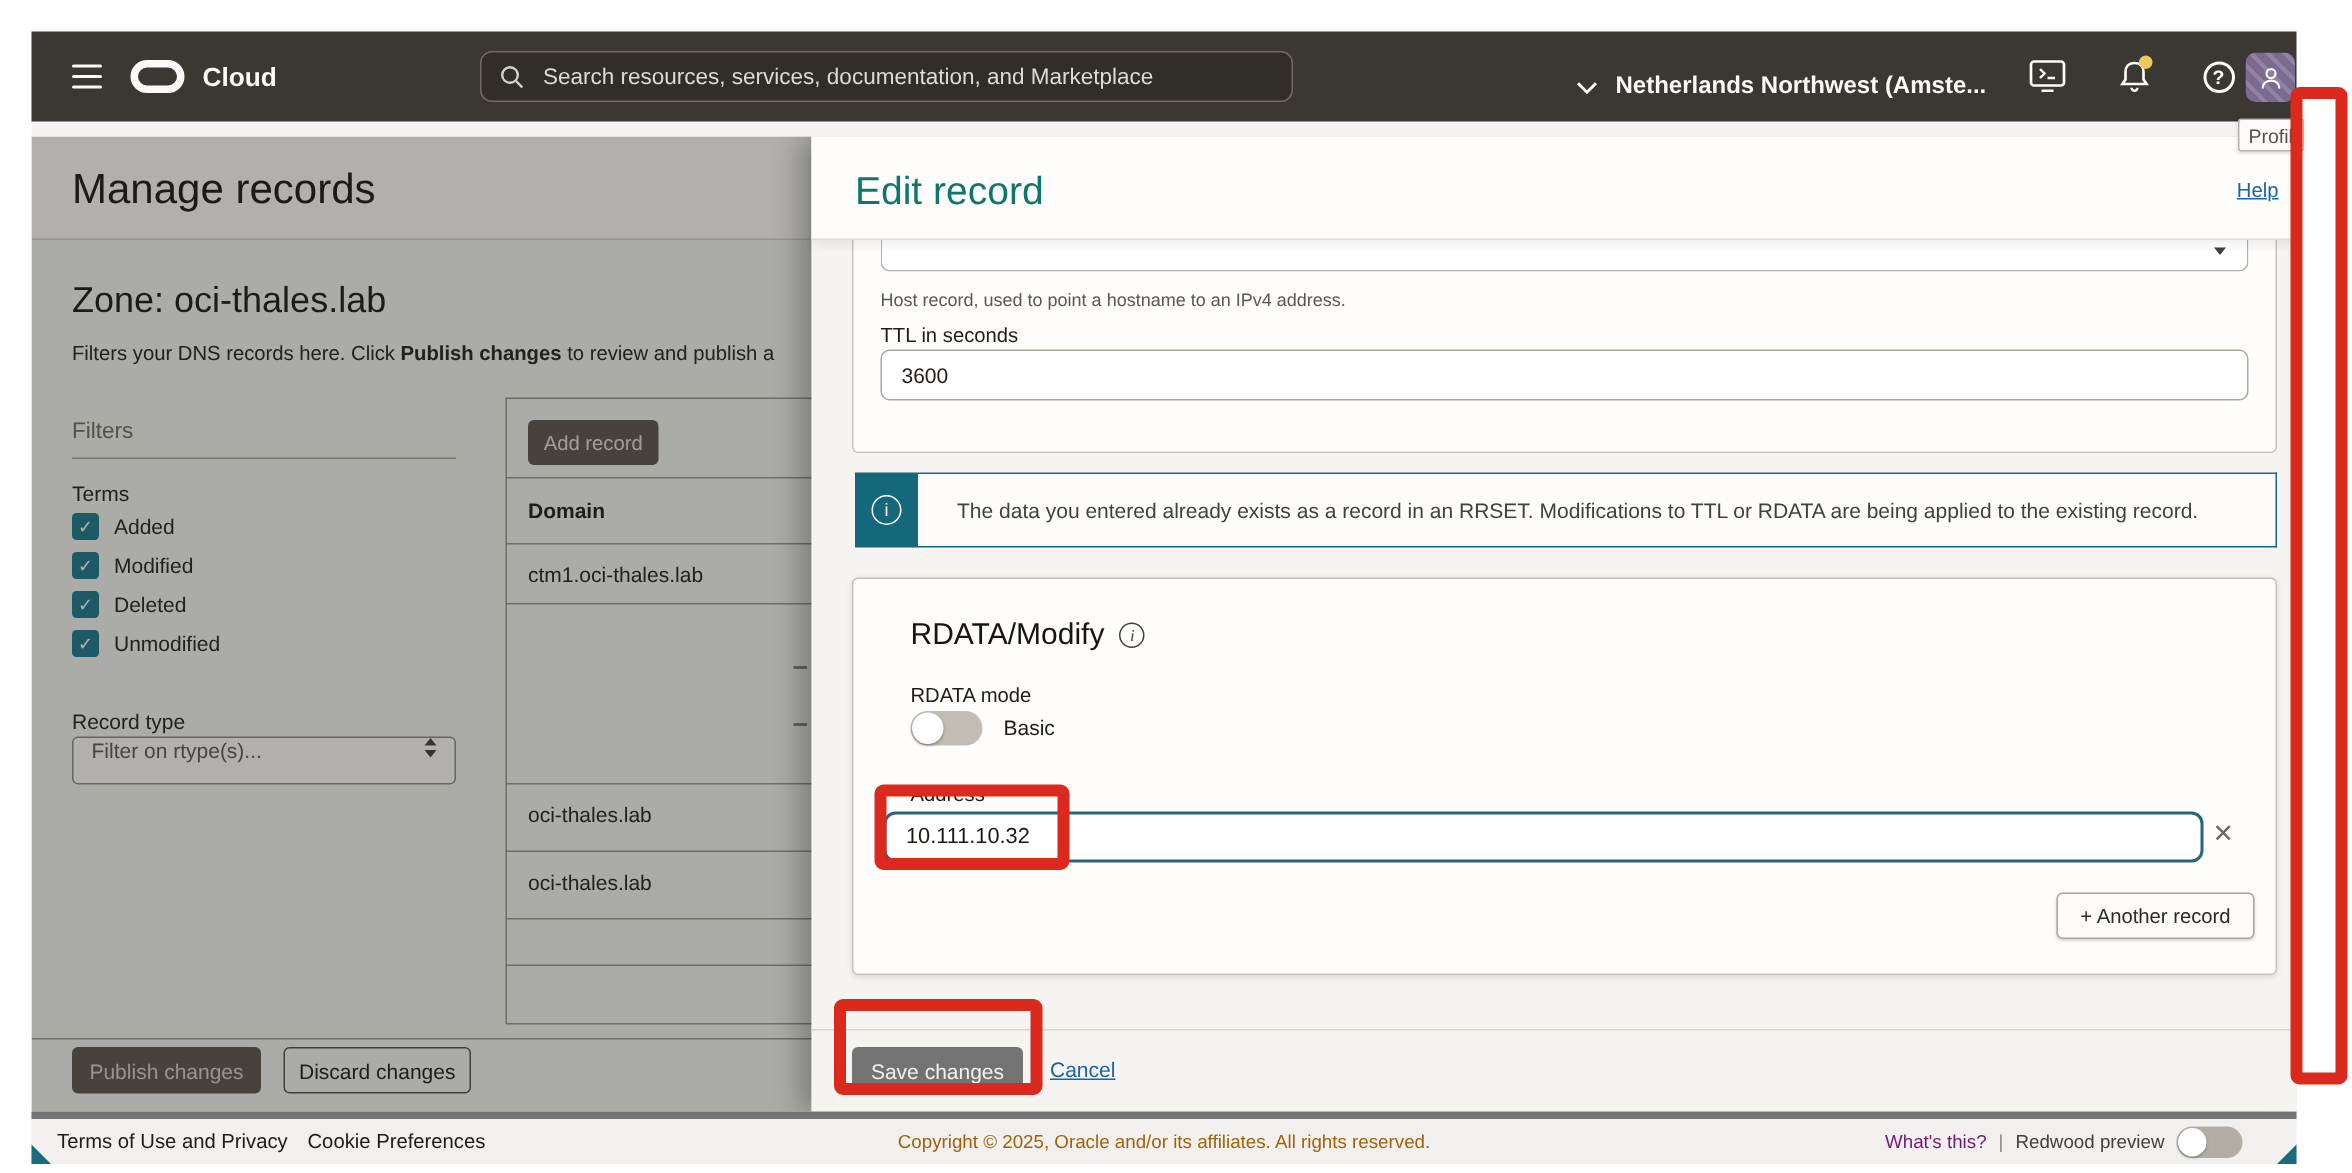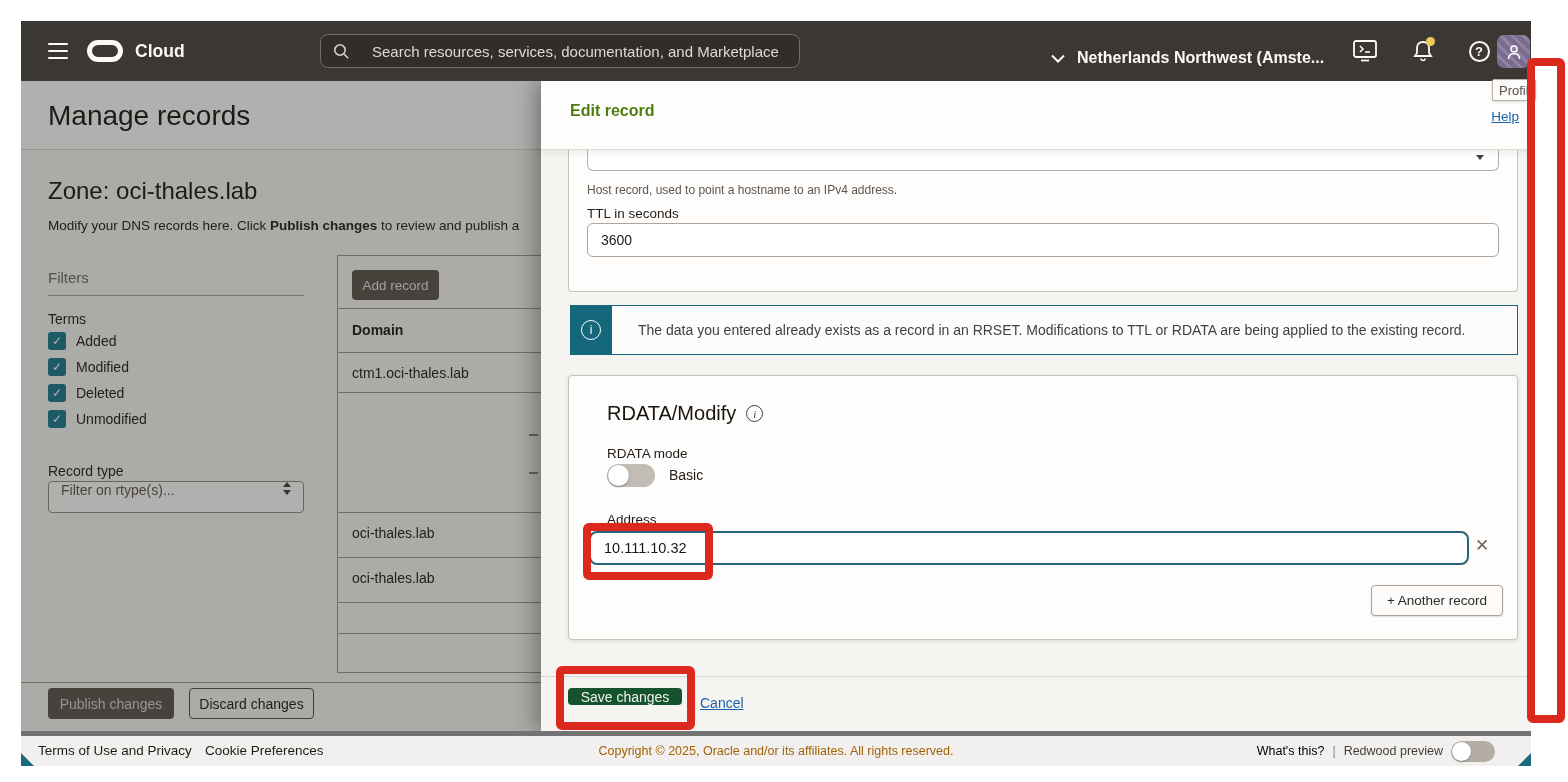--- a/index.html
+++ b/index.html
@@ -5,32 +5,32 @@
   html,body{margin:0;padding:0;}
   body{width:1568px;height:782px;background:#ffffff;font-family:"Liberation Sans",sans-serif;position:relative;overflow:hidden;}
   .app{position:absolute;left:21px;top:21px;width:1510px;height:741px;background:#f5f4f2;}
 
   
   .topbar{position:relative;height:60px;background:#3b3733;}
   .hamburger{position:absolute;left:27px;top:22px;width:20px;height:16px;display:flex;flex-direction:column;justify-content:space-between;cursor:pointer;}
   .hamburger span{display:block;height:2.4px;background:#fbfaf9;border-radius:1px;}
   .oracle-logo{position:absolute;left:66px;top:19px;width:36px;height:22px;border:5.5px solid #fbfaf9;border-radius:14px;box-sizing:border-box;}
   .brand{position:absolute;left:114px;top:0;height:60px;display:flex;align-items:center;color:#fbfaf9;font-size:17.5px;font-weight:bold;}
-  .searchbox{position:absolute;left:299px;top:13px;width:480px;height:34px;background:#312d29;border:1.5px solid #716b63;border-radius:8px;box-sizing:border-box;display:flex;align-items:center;padding:0 12px;gap:20px;}
+  .searchbox{position:absolute;left:299px;top:13px;width:542px;height:34px;background:#312d29;border:1.5px solid #716b63;border-radius:8px;box-sizing:border-box;display:flex;align-items:center;padding:0 12px;gap:10px;}
   .searchbox input{flex:1;background:transparent;border:none;outline:none;color:#dedbd7;font-size:15px;font-family:"Liberation Sans",sans-serif;}
   .searchbox input::placeholder{color:#dedbd7;opacity:1;}
   .region-group{position:absolute;left:1030px;top:0;height:74px;display:flex;align-items:center;gap:12px;color:#fbfaf9;}
   .region-label{font-size:16px;font-weight:bold;white-space:nowrap;}
   .tb-icon{position:absolute;top:0;height:60px;display:flex;align-items:center;justify-content:center;width:28px;color:#fbfaf9;}
   .help-circle{width:21px;height:21px;border:2px solid #fbfaf9;border-radius:50%;display:flex;align-items:center;justify-content:center;font-size:13px;font-weight:bold;color:#fbfaf9;box-sizing:border-box;}
   .bell-dot{position:absolute;right:2px;top:16px;width:9px;height:9px;border-radius:50%;background:#edc95c;}
   .avatar{position:absolute;left:1476px;top:14px;width:33px;height:33px;border-radius:7px;background:#7b6b90;background-image:repeating-linear-gradient(45deg,rgba(255,255,255,0.16) 0 3px,rgba(255,255,255,0) 3px 8px);display:flex;align-items:center;justify-content:center;cursor:pointer;}
 
   
-  .main{position:relative;height:650px;background:#f5f4f2;overflow:hidden;}
+  .main{position:relative;height:650px;background:#f5f4f2;overflow:hidden;margin-top:10px;}
   .page-header{position:absolute;left:0;top:0;width:100%;height:69px;background:#fdfcfb;border-bottom:1px solid #d8d4cf;box-sizing:border-box;}
   .page-title{position:absolute;left:27px;top:19px;font-size:28px;color:#1d1a17;}
   .zone-title{position:absolute;left:27px;top:96px;font-size:24px;color:#1d1a17;}
   .zone-desc{position:absolute;left:27px;top:137px;width:495px;font-size:13.5px;color:#26231f;white-space:nowrap;overflow:hidden;}
   .filters-title{position:absolute;left:27px;top:188px;font-size:15px;color:#716b64;}
   .filters-divider{position:absolute;left:27px;top:214px;width:256px;height:1px;background:#a8a29b;}
   .state-label{position:absolute;left:27px;top:230px;font-size:14px;color:#26231f;}
   .chk-row{position:absolute;left:27px;display:flex;align-items:center;gap:10px;font-size:14px;color:#26231f;cursor:pointer;}
   .chk{width:18px;height:18px;border-radius:3px;background:#1f7a8c;color:#fff;font-size:12px;display:flex;align-items:center;justify-content:center;}
   .rtype-label{position:absolute;left:27px;top:382px;font-size:14px;color:#26231f;}
@@ -47,21 +47,21 @@
   .dash{position:absolute;width:9px;height:2px;background:#8f8982;}
   .actions-divider{position:absolute;left:0;top:601px;width:560px;height:1px;background:#9d978f;}
   .publish-btn{position:absolute;left:27px;top:607px;width:126px;height:31px;background:#5e564f;border:none;border-radius:4px;color:#d6d1cb;font-size:14px;font-family:"Liberation Sans",sans-serif;cursor:pointer;}
   .discard-btn{position:absolute;left:168px;top:607px;width:125px;height:31px;background:transparent;border:1px solid #56504a;border-radius:4px;color:#211e1a;font-size:14px;font-family:"Liberation Sans",sans-serif;cursor:pointer;}
 
   .dim-overlay{position:absolute;left:0;top:0;width:520px;height:650px;background:rgba(30,28,25,0.34);z-index:5;}
 
   
   .modal{position:absolute;left:520px;top:0;width:990px;height:650px;background:#f6f4f1;z-index:6;box-shadow:-8px 0 18px rgba(0,0,0,0.28);}
   .modal-header{position:absolute;left:0;top:0;width:100%;height:69px;background:#fefdfc;border-bottom:1px solid #e0dcd6;box-shadow:0 3px 6px rgba(0,0,0,0.07);box-sizing:border-box;z-index:3;}
-  .modal-title{position:absolute;left:29px;top:21px;font-size:16px;color:#4d7c0f;font-weight:bold;}
+  .modal-title{position:absolute;left:29px;top:21px;font-size:26px;color:#0f766e;}
   .help-link{position:absolute;right:12px;top:28px;font-size:13.5px;color:#1a63a8;text-decoration:underline;cursor:pointer;}
   .card{position:absolute;background:#fefdfc;border:1px solid #c7c2bb;box-sizing:border-box;}
   .card1{left:27px;top:69px;width:950px;height:142px;border-top:none;border-radius:0 0 4px 4px;}
   .select-remnant{position:absolute;left:18px;top:0;width:912px;height:21px;background:#ffffff;border:1px solid #b4afa8;border-top:none;border-radius:0 0 6px 6px;box-sizing:border-box;cursor:pointer;}
   .remnant-caret{position:absolute;right:14px;top:5px;width:0;height:0;border-left:4px solid transparent;border-right:4px solid transparent;border-top:5px solid #44403a;}
   .type-helper{position:absolute;left:18px;top:33px;font-size:12px;color:#5c5650;}
   .ttl-label{position:absolute;left:18px;top:56px;font-size:13.5px;color:#201c18;}
   .ttl-input{position:absolute;left:18px;top:73px;width:912px;height:34px;background:#fff;border:1px solid #aca69f;border-radius:6px;box-sizing:border-box;padding:0 13px;font-size:14px;color:#201c18;font-family:"Liberation Sans",sans-serif;outline:none;}
   .banner{position:absolute;left:29px;top:224px;width:948px;height:50px;display:flex;}
   .banner-icon{width:42px;background:#15677b;display:flex;align-items:center;justify-content:center;flex:none;}
@@ -72,29 +72,29 @@
   .i-circle{width:17px;height:17px;border:1.5px solid #45403a;border-radius:50%;font-size:11px;font-style:italic;font-family:"Liberation Serif",serif;color:#45403a;display:flex;align-items:center;justify-content:center;box-sizing:border-box;}
   .mode-label{position:absolute;left:38px;top:70px;font-size:13.5px;color:#201c18;}
   .toggle{position:absolute;left:38px;top:88px;width:48px;height:23px;border-radius:12px;background:#c2bcb5;cursor:pointer;}
   .knob{position:absolute;left:1px;top:1px;width:21px;height:21px;border-radius:50%;background:#fff;box-shadow:0 1px 2px rgba(0,0,0,0.35);}
   .mode-value{position:absolute;left:100px;top:91px;font-size:14px;color:#201c18;}
   .address-label{position:absolute;left:38px;top:136px;font-size:13.5px;color:#201c18;}
   .address-input{position:absolute;left:20px;top:155px;width:880px;height:34px;background:#fff;border:2px solid #28647a;border-radius:8px;box-sizing:border-box;padding:0 13px;font-size:14.5px;color:#1b1713;font-family:"Liberation Sans",sans-serif;outline:none;}
   .clear-x{position:absolute;left:906px;top:161px;font-size:17px;color:#6f6962;cursor:pointer;line-height:1;}
   .another-btn{position:absolute;left:802px;top:209px;width:132px;height:31px;background:#fcfbf9;border:1px solid #aaa49d;border-radius:4px;font-size:13.5px;color:#2e2a26;font-family:"Liberation Sans",sans-serif;box-shadow:0 1px 2px rgba(0,0,0,0.15);cursor:pointer;}
   .modal-footer-divider{position:absolute;left:0;top:595px;width:100%;height:1px;background:#d8d4ce;}
-  .save-btn{position:absolute;left:27px;top:607px;width:114px;height:17px;background:#14532d;border:none;border-radius:4px;color:#f3f1ee;font-size:14px;font-family:"Liberation Sans",sans-serif;cursor:pointer;}
+  .save-btn{position:absolute;left:27px;top:607px;width:114px;height:31px;background:#737373;border:none;border-radius:4px;color:#f3f1ee;font-size:14px;font-family:"Liberation Sans",sans-serif;cursor:pointer;}
   .cancel-link{position:absolute;left:159px;top:614px;font-size:14px;color:#1a63a8;text-decoration:underline;cursor:pointer;}
 
   
   .footer{position:relative;height:30px;border-top:5px solid #737373;background:#f2f0ee;}
   .footer-link{position:absolute;top:7px;font-size:13.5px;color:#1f1b17;cursor:pointer;}
   .copyright{position:absolute;left:0;right:0;top:8px;text-align:center;font-size:12.5px;color:#a16207;}
   .footer-right{position:absolute;right:36px;top:0;height:30px;display:flex;align-items:center;gap:8px;font-size:12.5px;}
-  .whats-this{color:#000000;cursor:pointer;margin-left:12px;}
+  .whats-this{color:#701a75;cursor:pointer;margin-left:12px;}
   .sep{color:#8a847d;}
   .redwood-label{color:#433e39;}
   .mini-toggle{position:relative;width:44px;height:21px;border-radius:11px;background:#b3ada6;cursor:pointer;flex:none;}
   .mini-knob{position:absolute;left:1px;top:1px;width:19px;height:19px;border-radius:50%;background:#fff;box-shadow:0 1px 2px rgba(0,0,0,0.3);}
   .corner-bl{position:absolute;left:0;bottom:0;width:0;height:0;border-bottom:13px solid #1b6b7e;border-right:13px solid transparent;}
   .corner-br{position:absolute;right:0;bottom:0;width:0;height:0;border-bottom:13px solid #1b6b7e;border-left:13px solid transparent;}
 
   
   .profile-tooltip{position:absolute;left:1492px;top:79px;width:44px;height:22px;background:#fcfbfa;border:1px solid #b7b2ac;border-radius:2px;box-sizing:border-box;font-size:13px;color:#56514c;display:flex;align-items:center;padding-left:6px;overflow:hidden;z-index:8;box-shadow:0 1px 3px rgba(0,0,0,0.15);}
   .red-box{position:absolute;border:8px solid #dc291e;border-radius:6px;box-sizing:border-box;z-index:30;pointer-events:none;}
@@ -156,21 +156,21 @@
           <path d="M3.5 16 C3.5 12.5 6 10.8 9 10.8 C12 10.8 14.5 12.5 14.5 16" fill="none" stroke="#fff" stroke-width="1.5"></path>
         </svg>
     </div>
   </div>
 
   <div class="main">
 
     <div class="page-header"></div>
     <div class="page-title">Manage records</div>
     <div class="zone-title">Zone: oci-thales.lab</div>
-    <div class="zone-desc"><span>Modify your DNS records here. Click </span><b>Publish changes</b><span> to review and publish a</span></div>
+    <div class="zone-desc"><span>Filters your DNS records here. Click </span><b>Publish changes</b><span> to review and publish a</span></div>
 
     <div class="filters-title">Filters</div>
     <div class="filters-divider"></div>
     <div class="state-label">Terms</div>
 
     <div class="chk-row" style="top:251px;">
         <span class="chk">✓</span>
         <span>Added</span>
       </div>
     <div class="chk-row" style="top:277px;">

